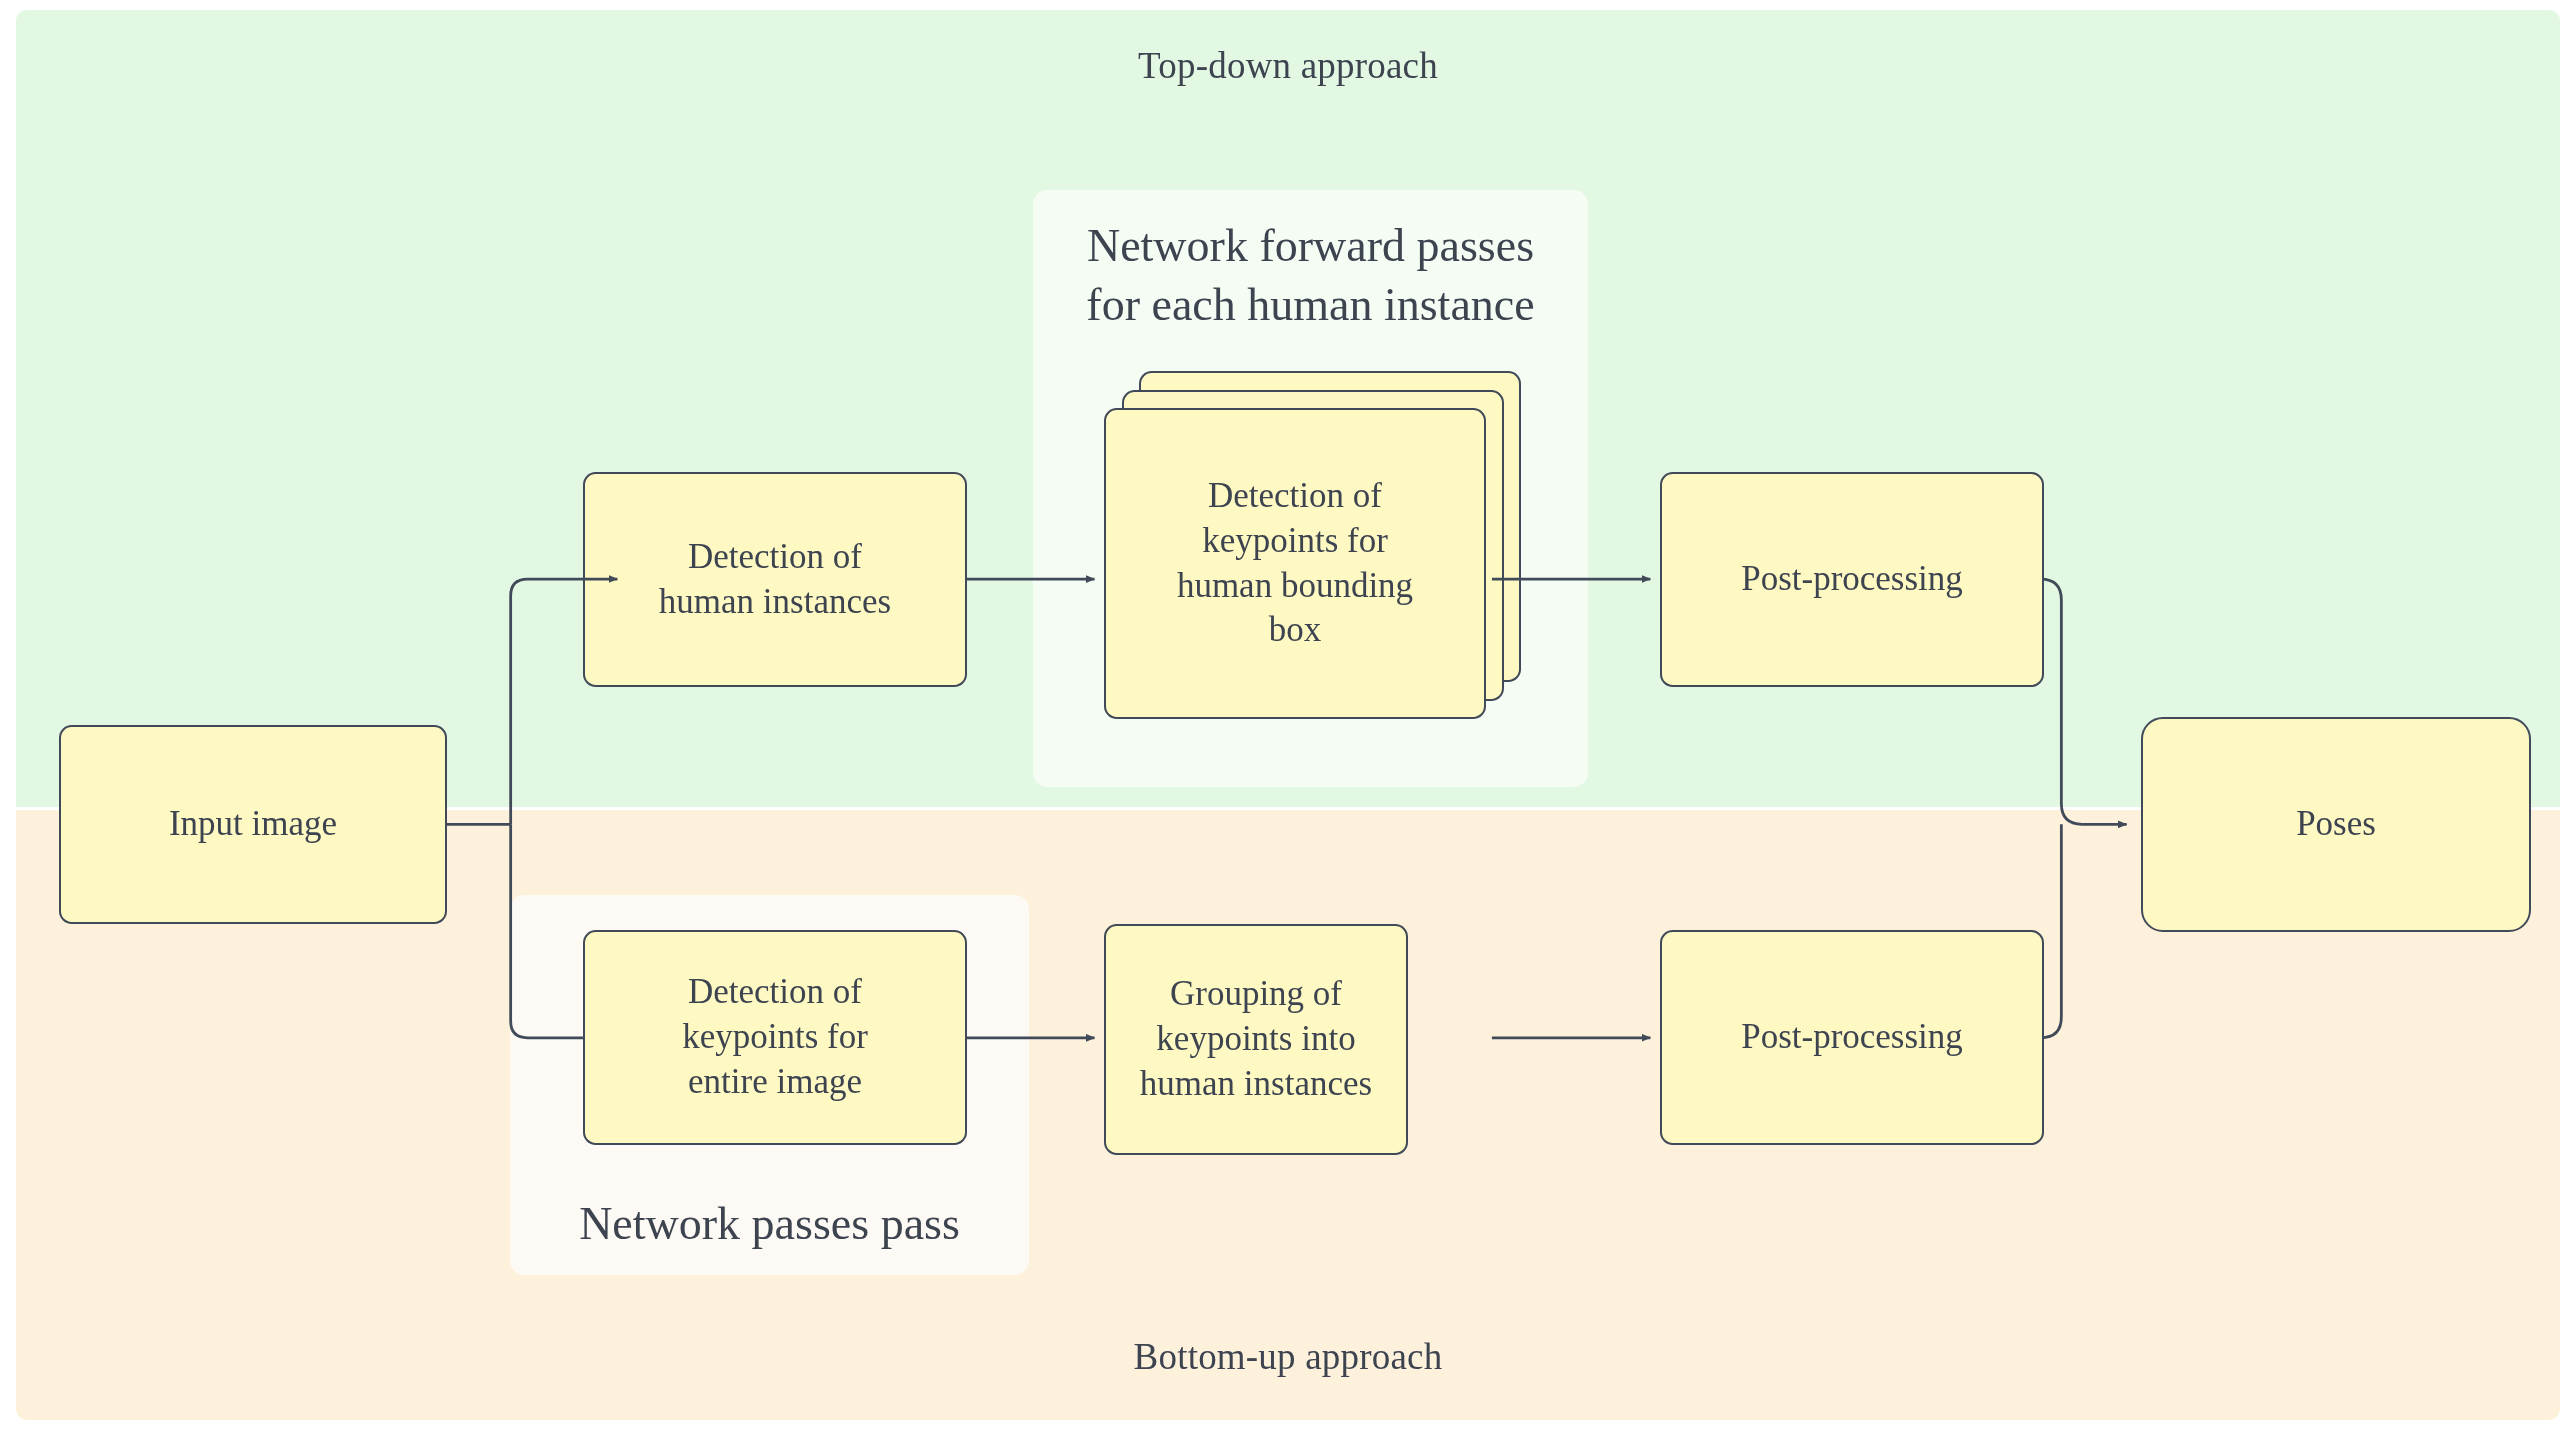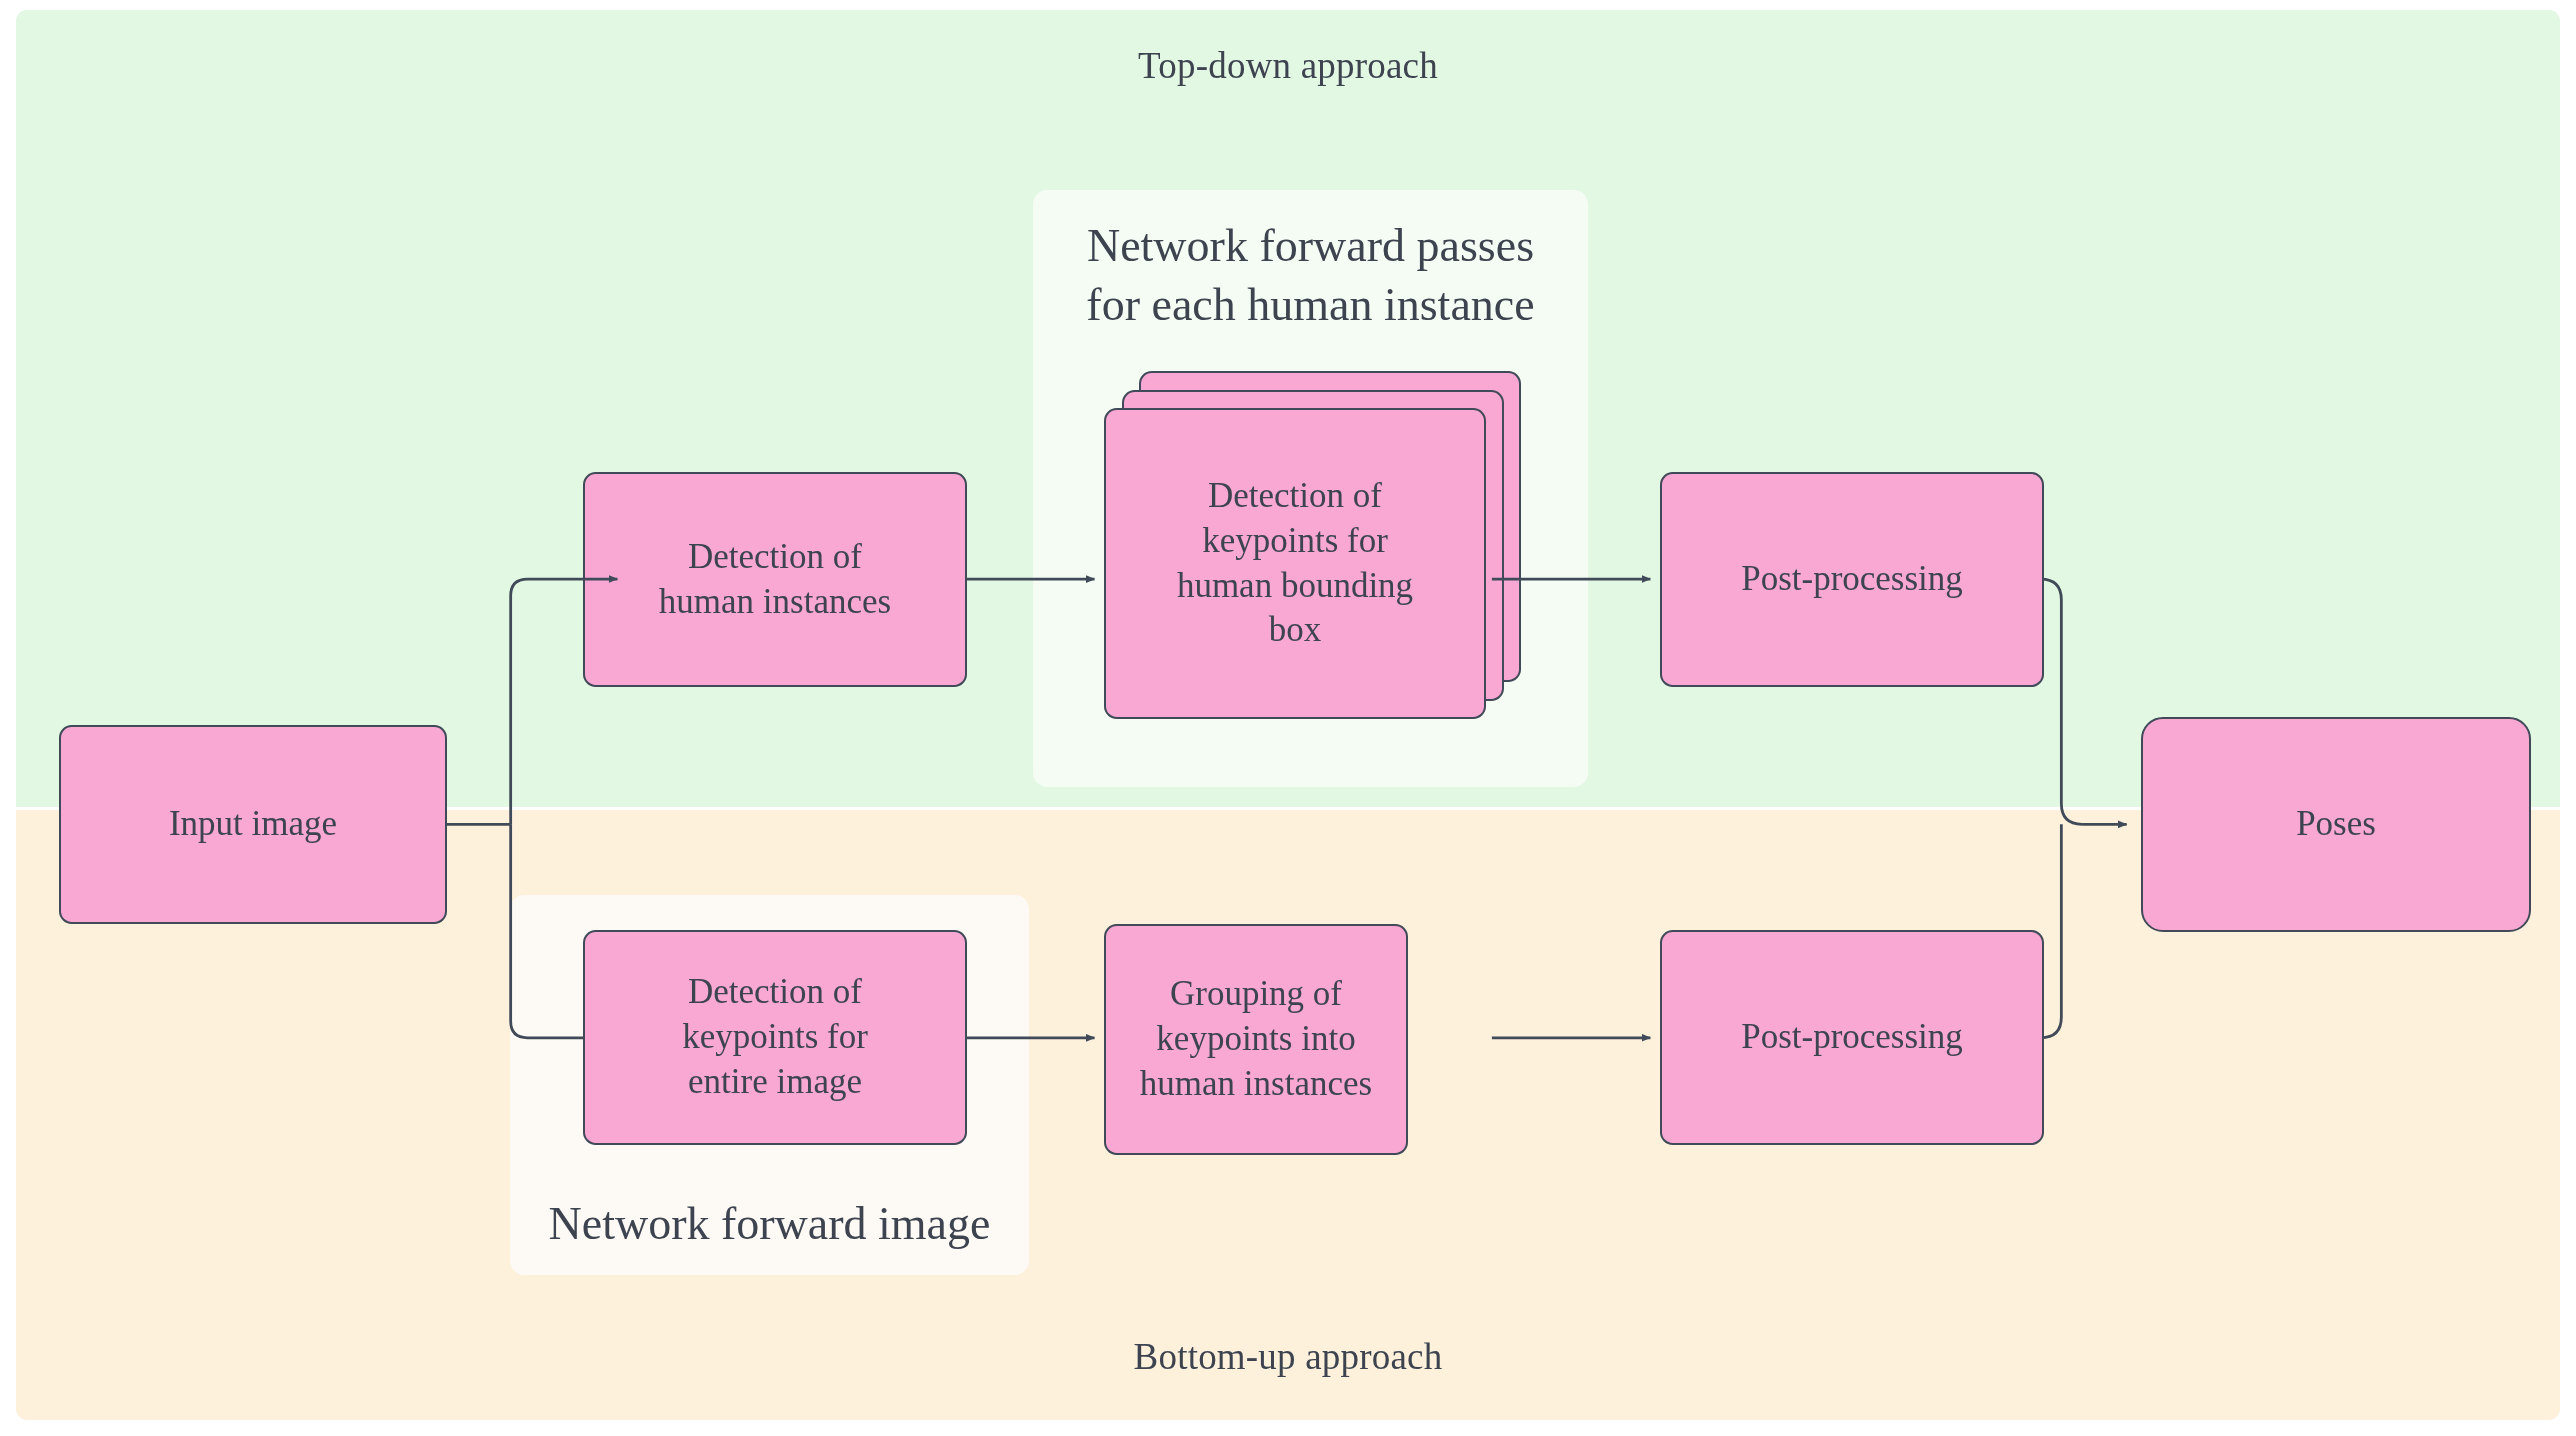--- a/index.html
+++ b/index.html
@@ -80,21 +80,21 @@
   }
   .panel-title-bottom {
     left: 510px;
     top: 1195px;
     width: 519px;
   }
 
   
   .node {
     position: absolute;
-    background: #f9a8d4;
+    background: #fef9c3;
     border: 2.4px solid #414a58;
     border-radius: 12.7px;
     box-sizing: border-box;
     display: flex;
     align-items: center;
     justify-content: center;
     text-align: center;
     color: #3d4450;
     font-size: 35px;
     line-height: 1.28;
@@ -123,21 +123,21 @@
   <div class="band band-bottom"></div>
 
   <div class="band-label band-label-bottom">Bottom-up approach</div>
   <div class="band-label band-label-top">Top-down approach</div>
 
   <div class="panel panel-top"></div>
   <div class="panel-title panel-title-top">Network forward passes
 for each human instance</div>
 
   <div class="panel panel-bottom"></div>
-  <div class="panel-title panel-title-bottom">Network forward image</div>
+  <div class="panel-title panel-title-bottom">Network passes pass</div>
 
   <svg id="wires" viewBox="0 0 3234 1803">
     <defs>
       <marker id="ah" markerWidth="12" markerHeight="10" refX="11" refY="5" orient="auto" markerUnits="userSpaceOnUse">
         <path d="M0,0 L12,5 L0,10 z" fill="#414a58"></path>
       </marker>
     </defs>
     <g fill="none" stroke="#414a58" stroke-width="3.5" stroke-linejoin="round" stroke-linecap="butt">
 
       <path d="M561,1035 L641,1035"></path>

